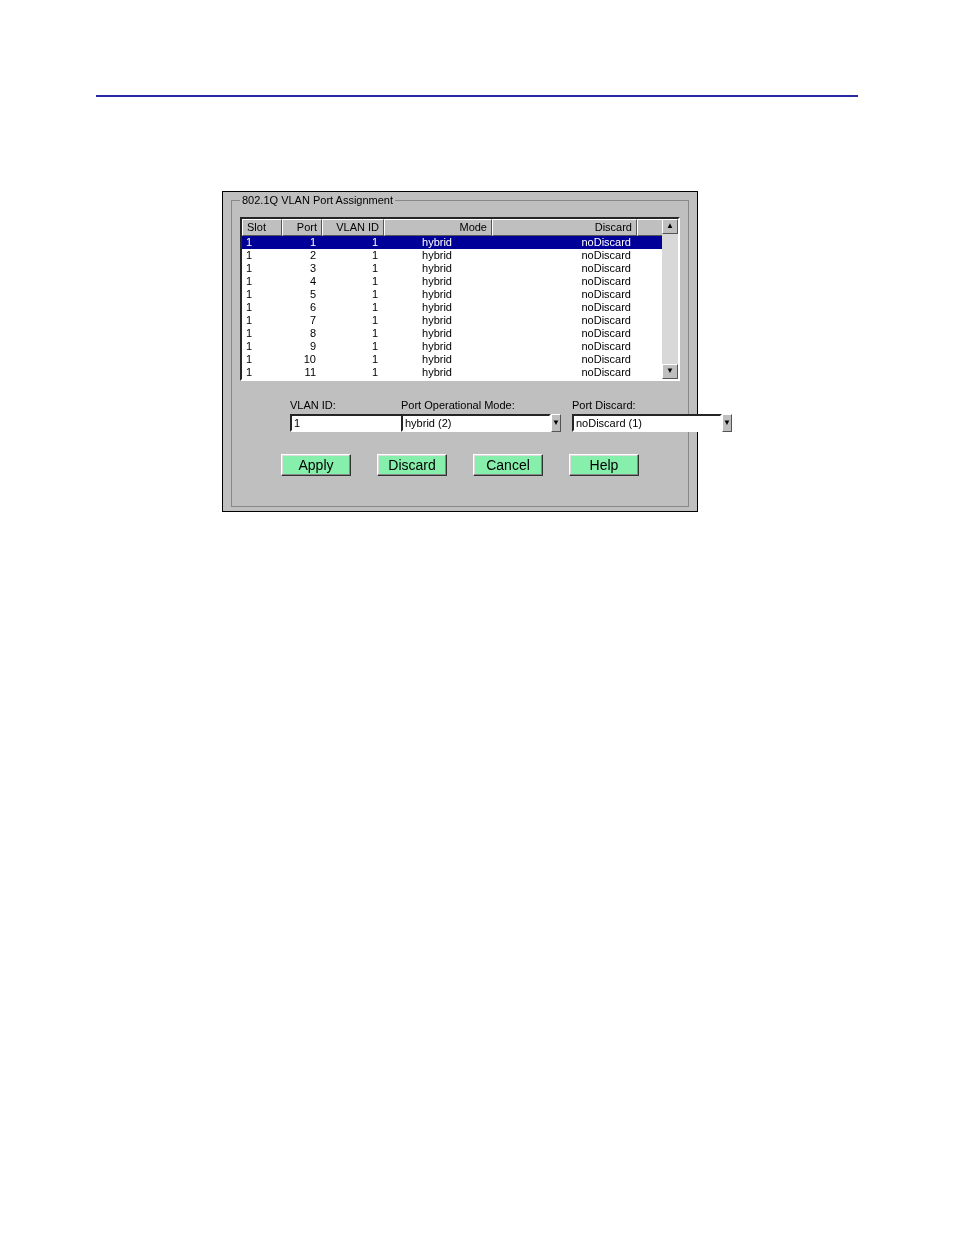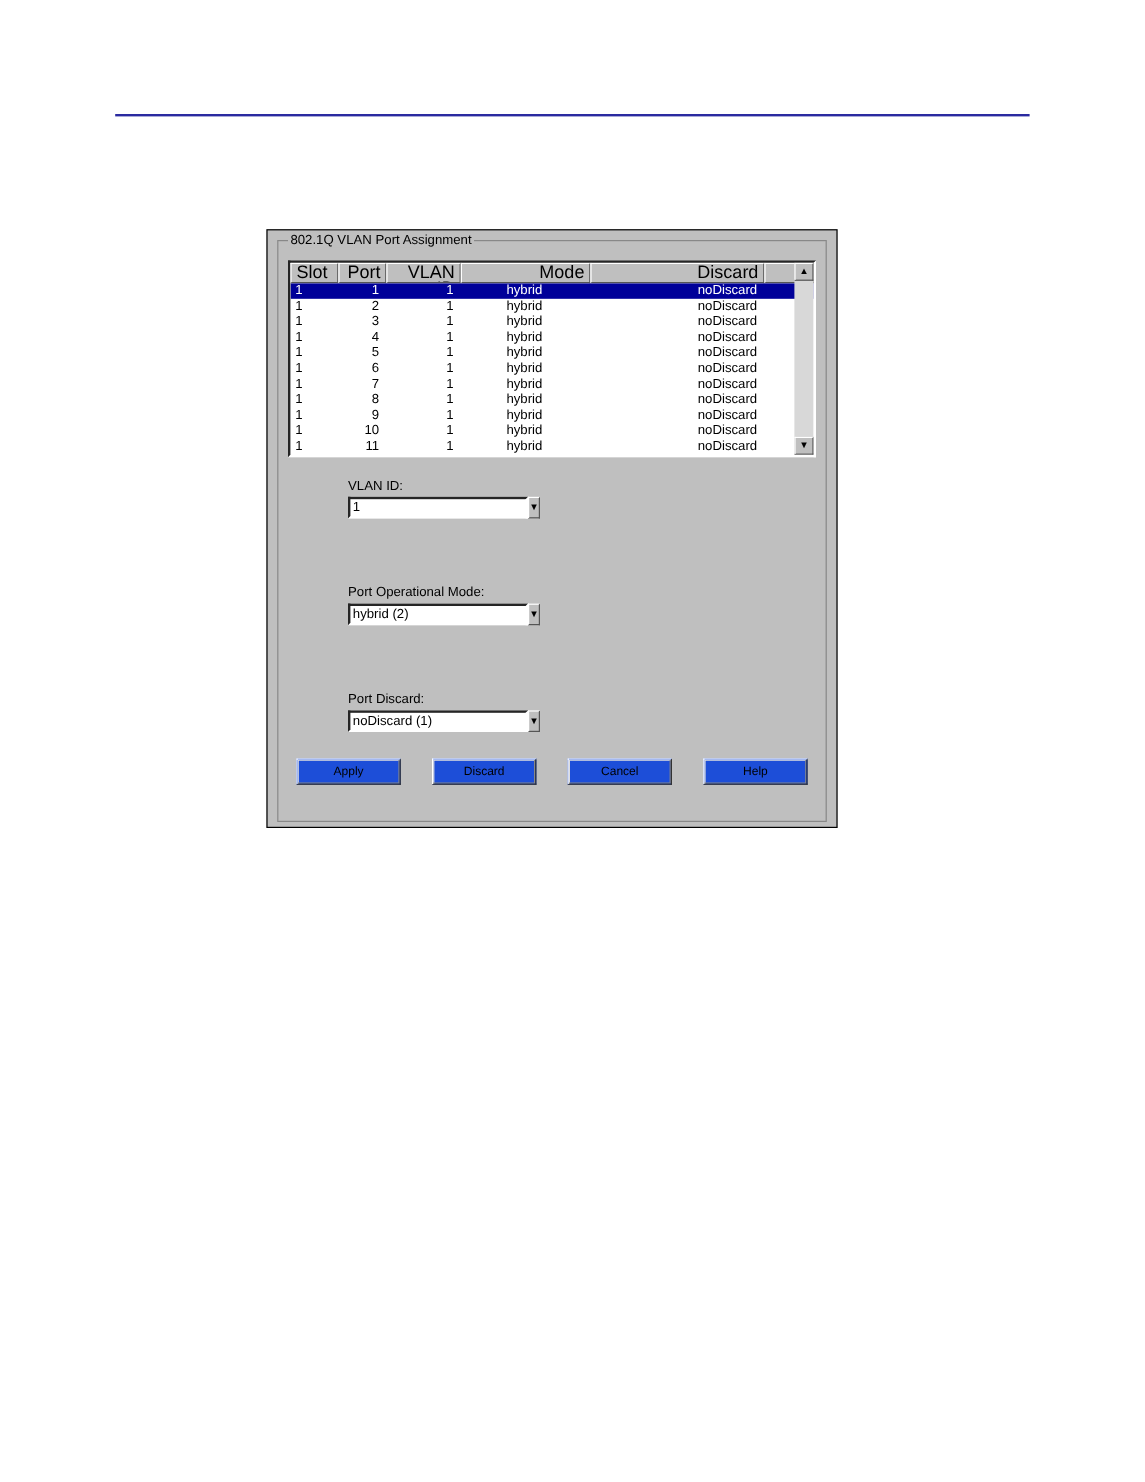--- a/index.html
+++ b/index.html
@@ -80,21 +80,21 @@
     background: #fff;
     border: 2px inset #fff;
     border-color: #7a7a7a #fff #fff #7a7a7a;
     height: 160px;
     position: relative;
     overflow: hidden;
   }
   .lv-headers {
     display: flex;
     height: 17px;
-    font-size: 15px;
+    font-size: 11px;
   }
   .lv-head {
     background: #bfbfbf;
     border: 1px solid;
     border-color: #fff #555 #555 #fff;
     box-sizing: border-box;
     padding: 1px 4px;
     line-height: 13px;
     overflow: hidden;
     cursor: pointer;
@@ -152,23 +152,22 @@
     text-align: center;
     cursor: pointer;
   }
   .lv-scroll .sb-track { flex: 1; }
 
   .field-row {
     display: flex;
     margin-top: 18px;
     font-size: 11px;
     justify-content: flex-start;
-    gap: 56px;
+    gap: 43px;
     padding-left: 50px;
-    flex-direction: column;
   }
   .field {
     display: flex;
     flex-direction: column;
   }
   .field label {
     margin-bottom: 3px;
     color: #000;
     white-space: nowrap;
   }
@@ -203,27 +202,27 @@
     cursor: pointer;
   }
 
   .button-row {
     display: flex;
     gap: 26px;
     justify-content: center;
     margin: 22px 0 6px 0;
   }
   .win-btn {
-    width: 87px;
+    width: 70px;
     height: 22px;
-    background: #1d4ed8;
+    background: #86efac;
     border: 1px solid;
     border-color: #fff #333 #333 #fff;
     box-shadow: inset -1px -1px 0 #888, inset 1px 1px 0 #dedede;
-    font-size: 10px;
+    font-size: 14px;
     font-family: inherit;
     cursor: pointer;
   }
   .statusbar {
     height: 18px;
     border-top: 1px solid #7a7a7a;
     font-size: 11px;
     padding: 2px 4px;
     color: #000;
     background: #bfbfbf;

